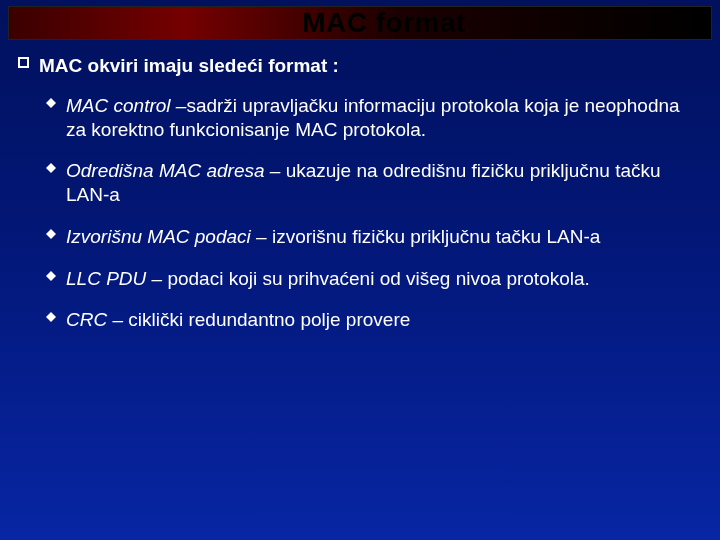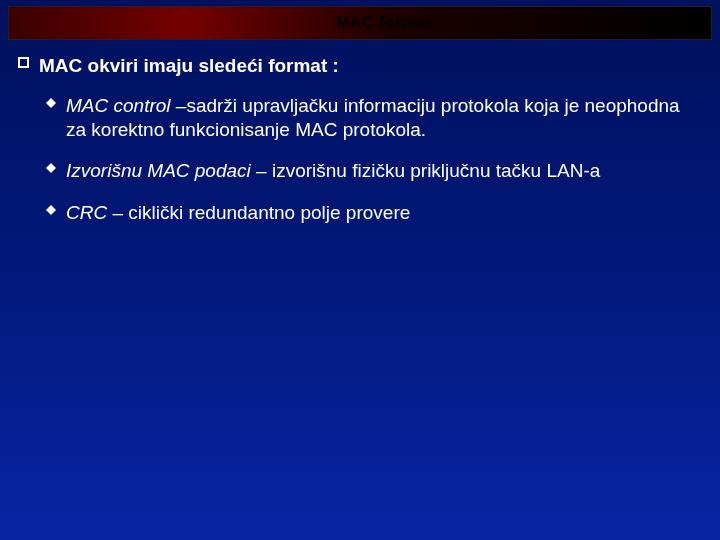--- a/index.html
+++ b/index.html
@@ -20,21 +20,21 @@
     margin: 6px 8px 0 8px;
     height: 34px;
     background: linear-gradient(to right, #3a0000 0%, #750000 25%, #1c0000 55%, #000000 100%);
     border: 1px solid #222;
     display: flex;
     align-items: center;
     justify-content: center;
   }
   .title-text {
     font-family: "Comic Sans MS", "Comic Sans", cursive, Arial;
-    font-size: 16px;
+    font-size: 28px;
     font-weight: bold;
     color: #000;
     letter-spacing: 0.5px;
     margin-left: 48px;
   }
   .content {
     padding: 14px 18px 0 18px;
     color: #fff;
     font-size: 19px;
     line-height: 1.25;
@@ -106,28 +106,40 @@
       <span class="level1-text">MAC okviri imaju sledeći format :</span>
     </div>
 
     <div class="level2">
       <span class="bullet-diamond"></span>
       <span class="level2-text">
         <span class="term italic">MAC control –</span><span class="desc">sadrži upravljačku informaciju protokola koja je neophodna za korektno funkcionisanje MAC protokola.</span>
       </span>
     </div>
 
+    <div class="level2">
+      <span class="bullet-diamond"></span>
+      <span class="level2-text">
+        <span class="term italic">Odredišna MAC adresa – </span><span class="desc">ukazuje na odredišnu fizičku priključnu tačku LAN-a</span>
+      </span>
+    </div>
 
     <div class="level2">
       <span class="bullet-diamond"></span>
       <span class="level2-text">
         <span class="term italic">Izvorišnu MAC podaci – </span><span class="desc">izvorišnu fizičku priključnu tačku LAN-a</span>
       </span>
     </div>
 
+    <div class="level2">
+      <span class="bullet-diamond"></span>
+      <span class="level2-text">
+        <span class="term italic">LLC PDU – </span><span class="desc">podaci koji su prihvaćeni od višeg nivoa protokola.</span>
+      </span>
+    </div>
 
     <div class="level2">
       <span class="bullet-diamond"></span>
       <span class="level2-text">
         <span class="term italic">CRC – </span><span class="desc">ciklički redundantno polje provere</span>
       </span>
     </div>
 
   </div>
 </div>

